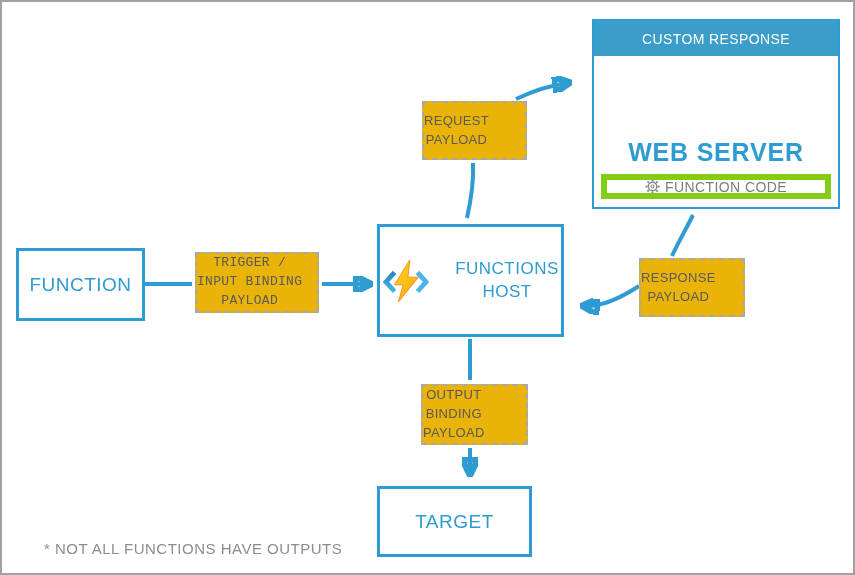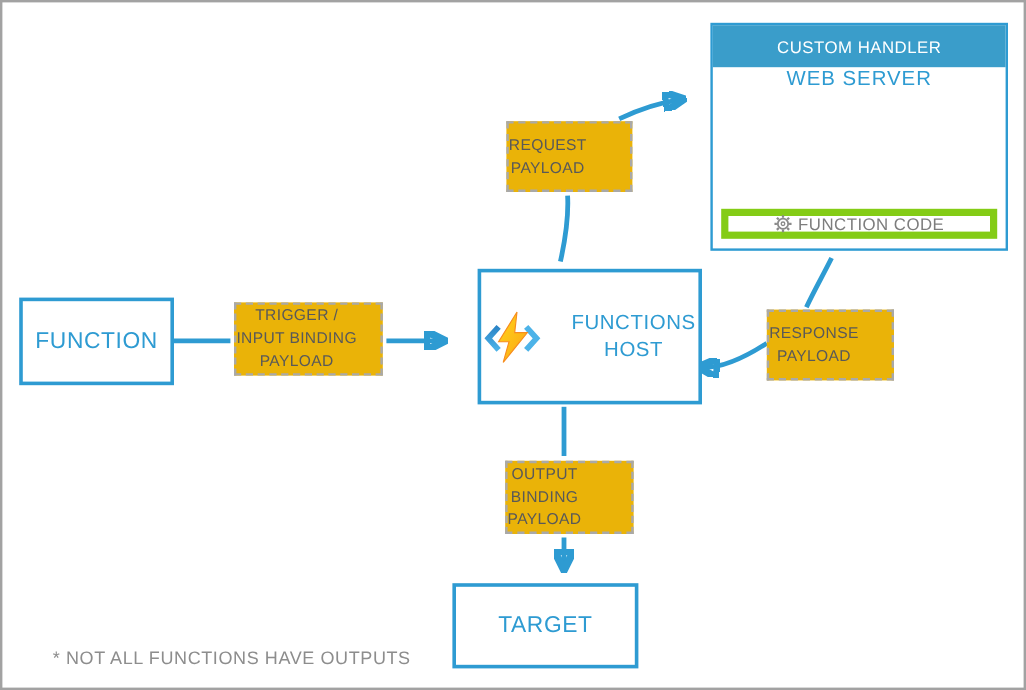--- a/index.html
+++ b/index.html
@@ -44,43 +44,43 @@
     text-align:center;
     font-size:13px;
     line-height:1.45;
     white-space:pre-line;
     letter-spacing:0.3px;
   }
   .trigger{left:14px;top:246px;width:129px;height:73px;font-size:19px;}
   .target{left:375px;top:484px;width:155px;height:71px;font-size:19px;}
 
   .host{
-    left:396px;top:222px;width:187px;height:113px;
+    left:375px;top:222px;width:187px;height:113px;
     font-size:17px;line-height:1.3;gap:25px;white-space:pre-line;
   }
   .host .logo{flex:0 0 auto;display:block;}
 
-  .pl-trigger-input{left:193px;top:250px;width:124px;height:61px;}
+  .pl-trigger-input{left:193px;top:250px;width:124px;height:61px;font-family:Liberation Mono, monospace;}
   .pl-request{left:420px;top:99px;width:105px;height:59px;}
   .pl-response{left:637px;top:256px;width:106px;height:59px;}
   .pl-output{left:419px;top:382px;width:107px;height:61px;}
 
   .custom-handler{
     position:absolute;left:590px;top:17px;width:248px;height:190px;
     box-sizing:border-box;border:2px solid var(--accent);background:#fff;
   }
   .ch-header{
     height:35px;background:var(--header-fill);color:#fff;
     display:flex;align-items:center;justify-content:center;
     font-size:14px;letter-spacing:0.4px;
   }
   .ch-body{
     position:absolute;left:0;top:35px;right:0;bottom:40px;
-    display:flex;align-items:flex-start;justify-content:center;
-    color:var(--accent);font-size:17px;letter-spacing:0.8px;
+    display:flex;align-items:flex-end;justify-content:center;
+    color:var(--accent);font-size:25px;letter-spacing:0.8px;font-weight:bold;
   }
   .function-code{
     position:absolute;left:7px;right:7px;bottom:8px;height:25px;
     box-sizing:border-box;border:6px solid #84cc16;background:#fff;
     display:flex;align-items:center;justify-content:center;gap:5px;
     color:var(--fc-text);font-size:14px;letter-spacing:0.4px;
   }
   .footnote{
     position:absolute;left:42px;top:527px;
     color:var(--footnote-text);font-size:15px;letter-spacing:0.5px;margin-top:11px;
@@ -146,21 +146,21 @@
 HOST</span>
   </div>
 
   <div class="dashed-box pl-request">
     <span>REQUEST
 PAYLOAD</span>
   </div>
 
   <div class="custom-handler">
     <div class="ch-header">
-      <span>CUSTOM HANDLER</span>
+      <span>CUSTOM RESPONSE</span>
     </div>
     <div class="ch-body">
       <span>WEB SERVER</span>
     </div>
     <div class="function-code">
       <svg width="15" height="15" viewBox="0 0 16 16">
         <g stroke="#8A8A8A" fill="none">
           <circle cx="8" cy="8" r="4.6" stroke-width="1.6"></circle>
           <circle cx="8" cy="8" r="1.6" stroke-width="1.2"></circle>
           <g stroke-width="2">

